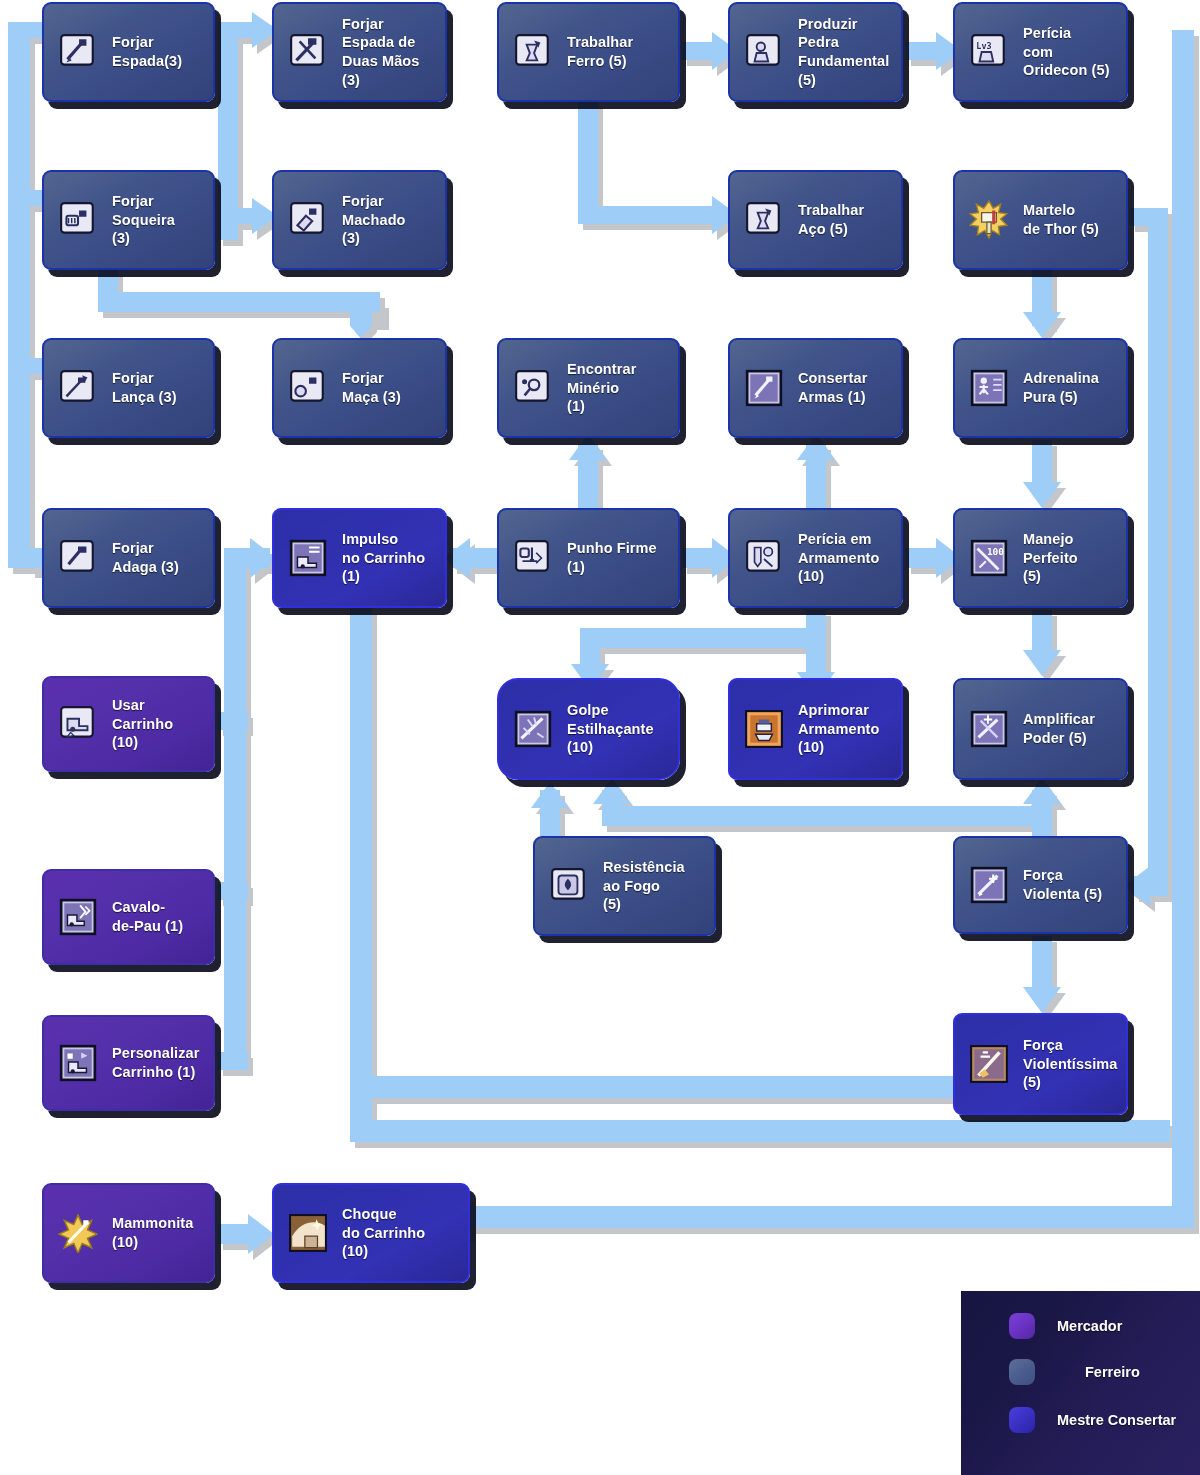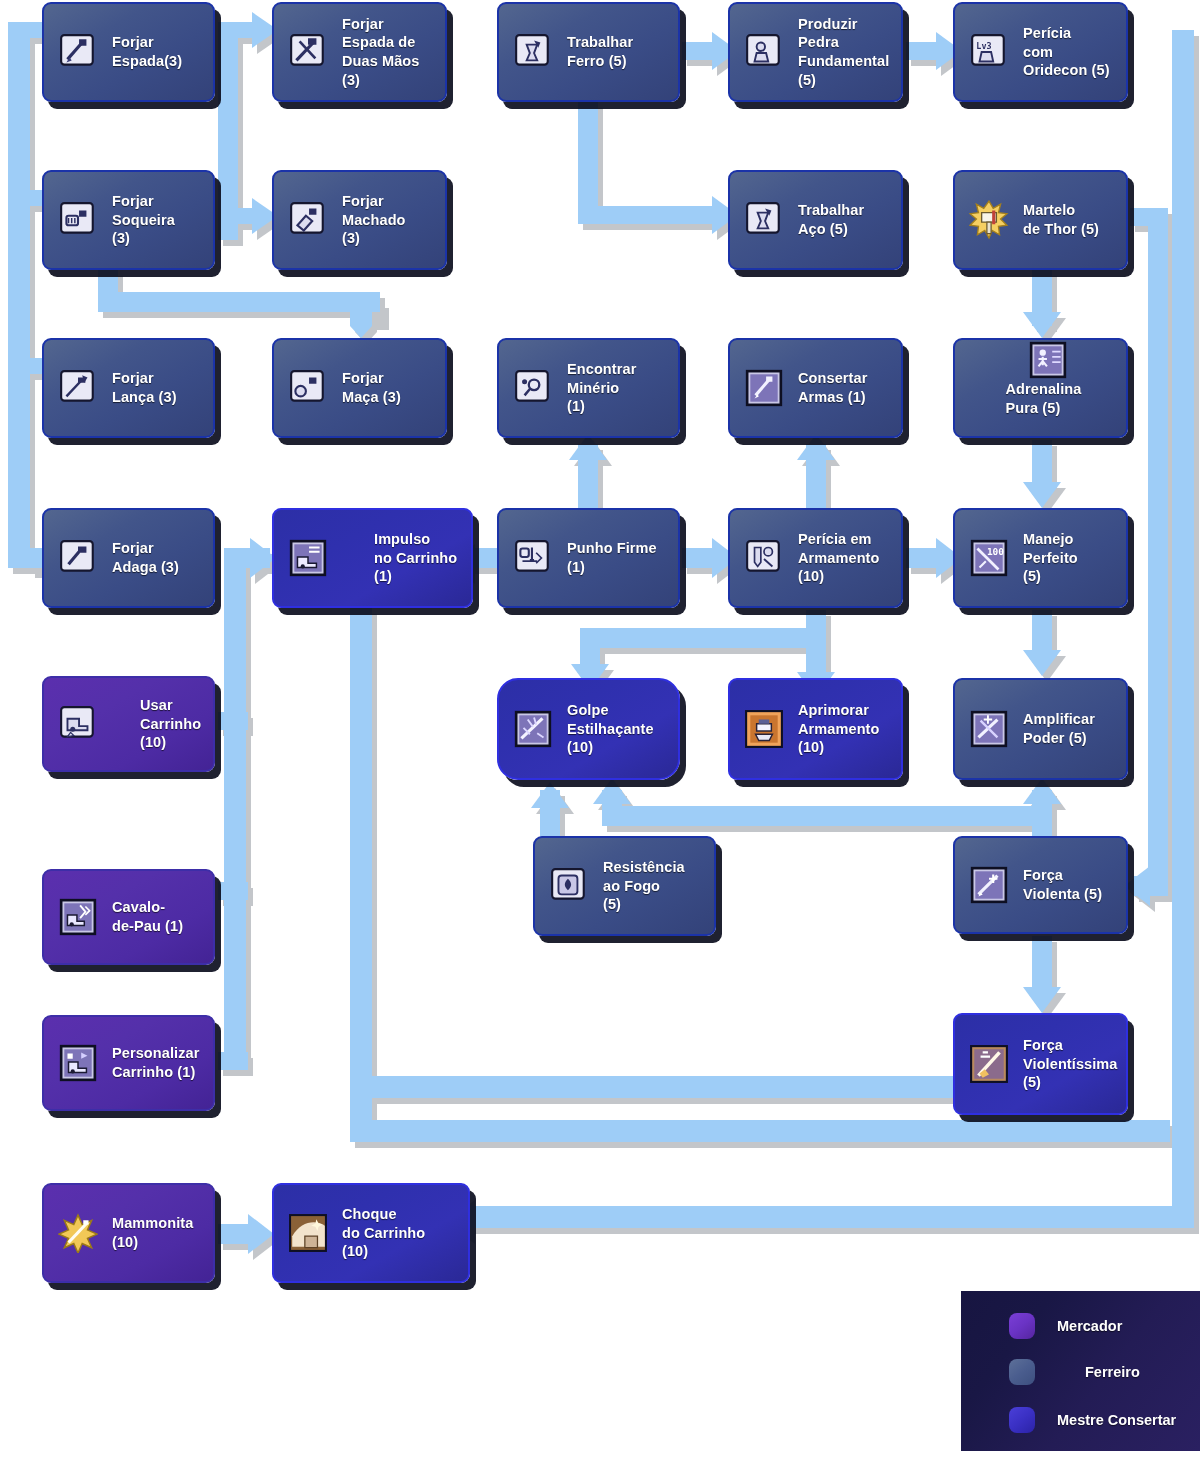--- a/index.html
+++ b/index.html
@@ -26,21 +26,21 @@
   .ferreiro{background:linear-gradient(150deg,#53668f 0%,#42558a 32%,#3a4c86 62%,#334279 100%);}
   .mestre{background:linear-gradient(150deg,#2c2fa6 0%,#2f30ae 35%,#3331b4 65%,#2a2896 100%);
           border-color:#2f2fe0;}
   .mercador{background:linear-gradient(150deg,#5b2fae 0%,#5430aa 35%,#4d2ba4 70%,#432395 100%);
           border-color:#3d2ea8;}
 
   
   .icoFrame{position:absolute;left:0;top:0;width:40px;height:40px;}
 
   
-  #legend{position:absolute;left:961px;top:1291px;width:239px;height:160px;
+  #legend{position:absolute;left:961px;top:1291px;width:239px;height:184px;
       z-index:4;
       background:linear-gradient(128deg,#171541 0%,#191745 26%,#231c55 58%,#2a2061 100%);}
   .lgRow{position:absolute;display:flex;align-items:center;}
   .lgSw{width:26px;height:26px;border-radius:8px;flex:0 0 auto;}
   .lgTx{margin-left:22px;color:#fff;font-size:14.5px;font-weight:bold;
         white-space:nowrap;text-shadow:0 1px 1px rgba(0,0,0,.6);}
   .sw-mercador{background:linear-gradient(140deg,#7a3fd6 0%,#6a33c4 50%,#55259f 100%);}
   .sw-ferreiro{background:linear-gradient(140deg,#5d7099 0%,#4a5d8e 50%,#3d4f7f 100%);}
   .sw-mestre{background:linear-gradient(140deg,#4a3fd8 0%,#3a30c4 50%,#2b22a6 100%);}
 </style>
@@ -406,21 +406,21 @@
             <rect x="3" y="3" width="32" height="32" fill="#c9c7e6" stroke="#0e0f22" stroke-width="2.5"></rect>
             <rect x="6" y="6" width="26" height="26" fill="#7d74b8"></rect>
             <path d="M11 26 L24 11" stroke="#f2f1ff" stroke-width="3"></path>
             <path d="M21 8 l6 0 l0 5 l-6 0z" fill="#f2f1ff"></path>
             <path d="M13 25 l-3 4 l4 -2z" fill="#fff"></path>
           </svg>
         </span>
         <span class="lbl">Consertar
 Armas (1)</span>
       </div>
-      <div class="node ferreiro" style="left: 953px; top: 338px; width: 175px; height: 100px; flex-direction: column;">
+      <div class="node ferreiro" style="left: 953px; top: 338px; width: 175px; height: 100px;">
         <span class="ico">
           <svg class="icoFrame" viewBox="0 0 38 38" xmlns="http://www.w3.org/2000/svg">
             <rect x="3" y="3" width="32" height="32" fill="#c9c7e6" stroke="#0e0f22" stroke-width="2.5"></rect>
             <rect x="6" y="6" width="26" height="26" fill="#7d74b8"></rect>
             <circle cx="14" cy="12" r="3" fill="#f2f1ff"></circle>
             <path d="M14 16 l0 8 M14 20 l-4 5 M14 20 l4 5 M10 18 l8 0" stroke="#f2f1ff" stroke-width="2"></path>
             <path d="M23 11 l8 0 M23 16 l8 0 M23 21 l8 0" stroke="#ded9ff" stroke-width="1.6"></path>
           </svg>
         </span>
         <span class="lbl">Adrenalina
@@ -430,21 +430,21 @@
         <span class="ico">
           <svg class="icoFrame" viewBox="0 0 38 38" xmlns="http://www.w3.org/2000/svg">
             <rect x="3" y="3" width="30" height="28" rx="3" fill="#e9e9f6" stroke="#15162e" stroke-width="2"></rect>
             <path d="M10 25 L20 13" stroke="#2c2f62" stroke-width="3"></path>
             <path d="M19 8 l8 0 l0 6 l-8 0z" fill="#2c2f62"></path>
           </svg>
         </span>
         <span class="lbl">Forjar
 Adaga (3)</span>
       </div>
-      <div class="node mestre" style="left: 272px; top: 508px; width: 201px; height: 100px; gap: 32px;">
+      <div class="node mestre" style="left: 272px; top: 508px; width: 175px; height: 100px;">
         <span class="ico">
           <svg class="icoFrame" viewBox="0 0 38 38" xmlns="http://www.w3.org/2000/svg">
             <rect x="3" y="3" width="32" height="32" fill="#c9c7e6" stroke="#0e0f22" stroke-width="2.5"></rect>
             <rect x="6" y="6" width="26" height="26" fill="#7d74b8"></rect>
             <path d="M9 18 l10 0 l0 6 l8 0 l0 4 l-18 0z" fill="#eceaff" stroke="#191832" stroke-width="1.4"></path>
             <circle cx="14" cy="27" r="2" fill="#191832"></circle>
             <path d="M20 9 l10 0 M20 13 l10 0" stroke="#fff" stroke-width="1.8"></path>
           </svg>
         </span>
         <span class="lbl">Impulso
@@ -484,21 +484,21 @@
             <rect x="6" y="6" width="26" height="26" fill="#7d74b8"></rect>
             <text x="17" y="16" font-size="9" font-family="monospace" fill="#fff" font-weight="bold">100</text>
             <path d="M8 10 L28 30" stroke="#f2f1ff" stroke-width="2.6"></path>
             <path d="M10 28 l6 -6" stroke="#f2f1ff" stroke-width="2"></path>
           </svg>
         </span>
         <span class="lbl">Manejo
 Perfeito
 (5)</span>
       </div>
-      <div class="node mercador" style="left: 42px; top: 676px; width: 173px; height: 96px; gap: 28px;">
+      <div class="node mercador" style="left: 42px; top: 676px; width: 173px; height: 96px;">
         <span class="ico">
           <svg class="icoFrame" viewBox="0 0 38 38" xmlns="http://www.w3.org/2000/svg">
             <rect x="3" y="3" width="30" height="28" rx="3" fill="#e9e9f6" stroke="#15162e" stroke-width="2"></rect>
             <path d="M9 14 l11 0 l0 7 l8 0 l0 4 l-19 0z" fill="#dcdcf0" stroke="#2c2f62" stroke-width="1.8"></path>
             <circle cx="14" cy="24" r="2.4" fill="#2c2f62"></circle>
             <path d="M12 27 l-3 4 l6 -1z" fill="#dcdcf0" stroke="#2c2f62" stroke-width="1.2"></path>
           </svg>
         </span>
         <span class="lbl">Usar
 Carrinho

